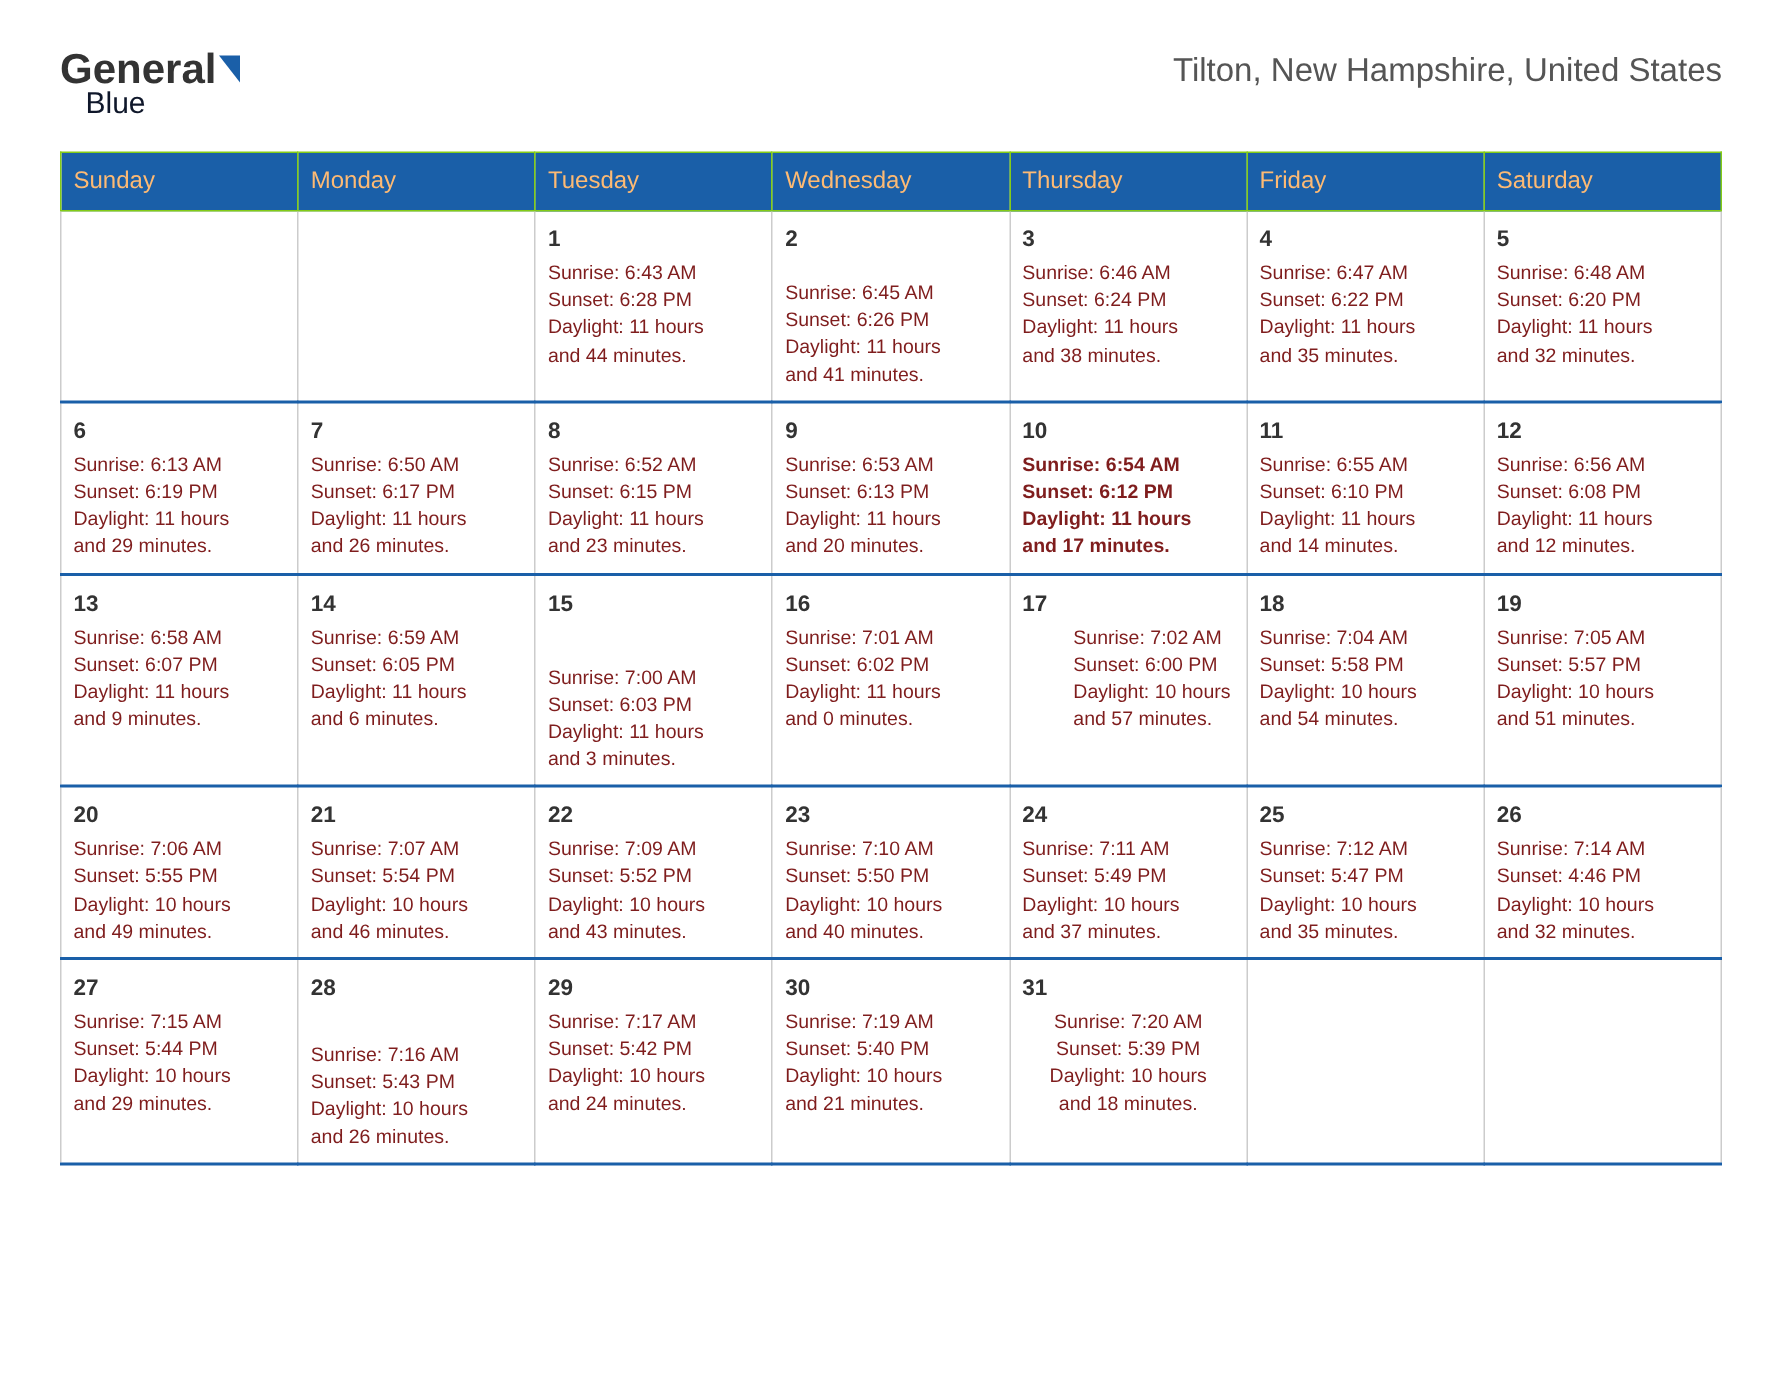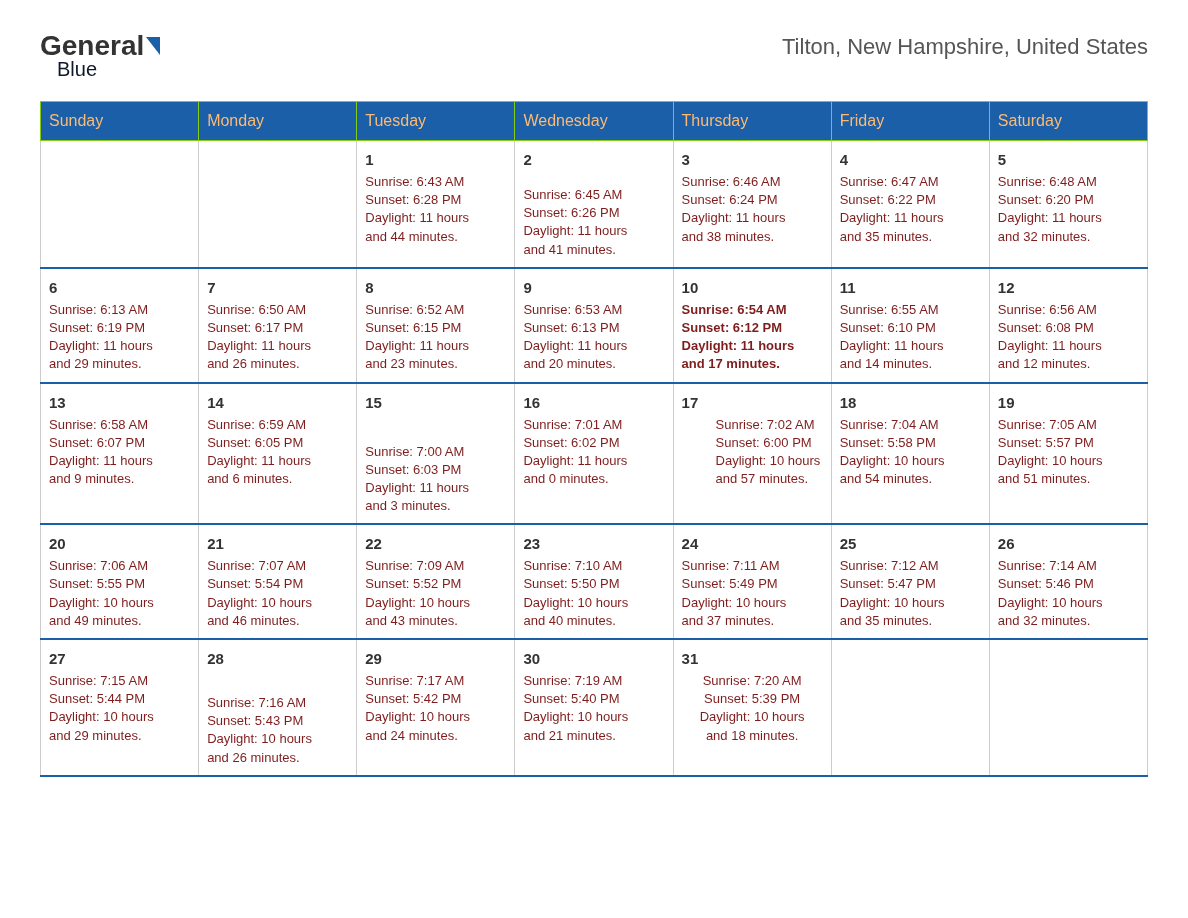--- a/index.html
+++ b/index.html
@@ -307,21 +307,21 @@
         <td>
           <div class="day-number">25</div>
           <div class="day-info" style="white-space: pre-line;">Sunrise: 7:12 AM
 Sunset: 5:47 PM
 Daylight: 10 hours
 and 35 minutes.</div>
         </td>
         <td>
           <div class="day-number">26</div>
           <div class="day-info" style="white-space: pre-line;">Sunrise: 7:14 AM
-Sunset: 5:46 PM
+Sunset: 4:46 PM
 Daylight: 10 hours
 and 32 minutes.</div>
         </td>
       </tr>
       <tr>
         <td>
           <div class="day-number">27</div>
           <div class="day-info" style="white-space: pre-line;">Sunrise: 7:15 AM
 Sunset: 5:44 PM
 Daylight: 10 hours

